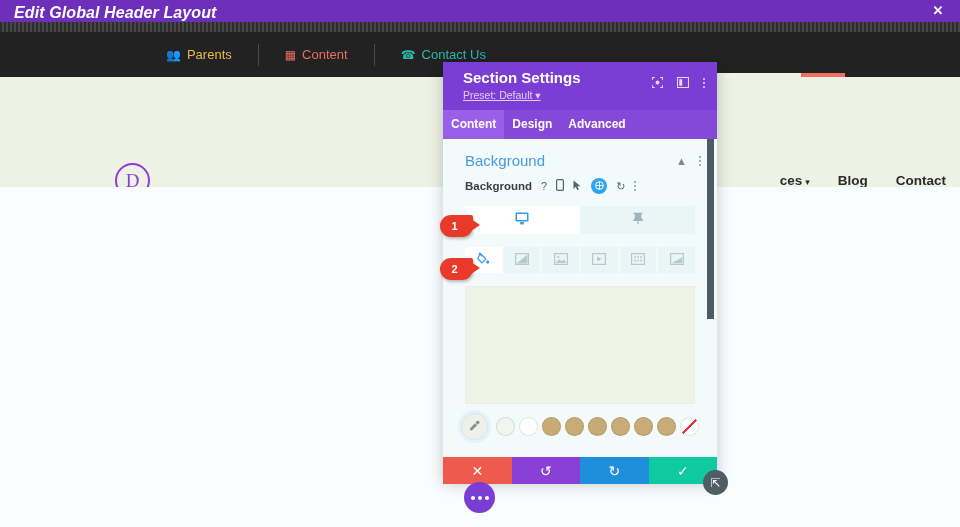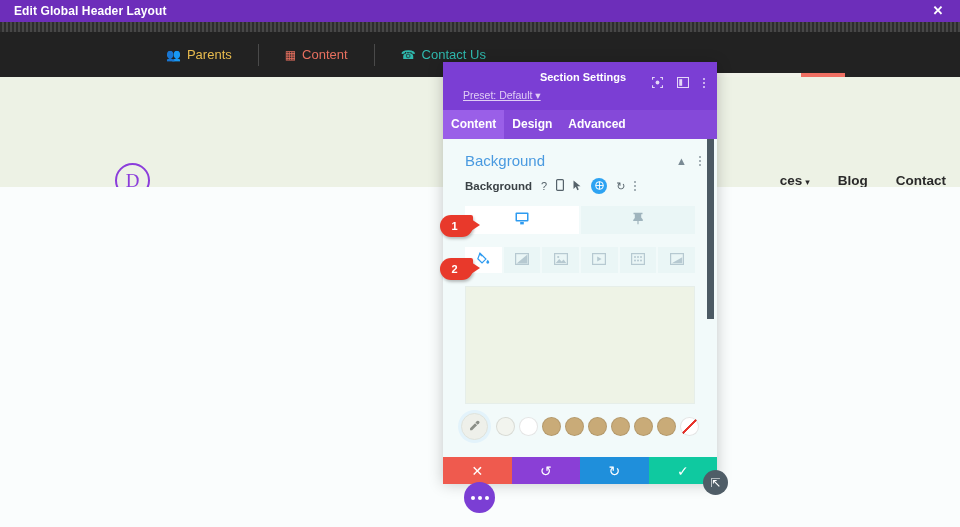--- a/index.html
+++ b/index.html
@@ -11,21 +11,21 @@
   }
   #app { position: relative; width: 960px; height: 527px; overflow: hidden; }
 
   
   .titlebar {
     position: absolute; left: 0; top: 0; width: 960px; height: 22px;
     background: #6d2eba; color: #fff;
   }
   .titlebar-text {
     position: absolute; left: 14px; top: 4px;
-    font-size: 12px; font-weight: bold; letter-spacing: .1px; color:#ffffff;
+    font-size: 16px; font-weight: bold; letter-spacing: .1px; color:#ffffff;font-style:italic;
   }
   .titlebar-close {
     position: absolute; right: 14px; top: 3px;
     width: 16px; height: 16px; color: #fff; font-size: 13px; font-weight: bold;
     line-height: 16px; text-align: center; cursor: pointer;
   }
 
   
   .strip {
     position: absolute; left: 0; top: 22px; width: 960px; height: 10px;
@@ -101,21 +101,21 @@
   .modal {
     position: absolute; left: 443px; top: 62px; width: 274px; height: 420px;
     background: #f2fafa; box-shadow: 0 2px 14px rgba(0,0,0,.22);
     overflow: hidden;
   }
   .modal-head {
     position: relative; height: 48px; background: #7b3ed4;
     padding: 7px 14px 0 20px;
   }
   .modal-title {
-    font-size: 11px; font-weight: bold; color: #fff; line-height: 17px; text-align: center;
+    font-size: 15px; font-weight: bold; color: #fff; line-height: 17px;
   }
   .modal-preset {
     font-size: 10.5px; color: #e0cdf5; margin-top: 3px; text-decoration: underline;
   }
   .modal-head-icons {
     position: absolute; right: 12px; top: 12px;
     display: flex; align-items: center; gap: 14px;
   }
   .mh-ico { color: #e5d7f7; cursor: pointer; display:block; }
   .mh-dots { display:flex; flex-direction:column; gap:2px; align-items:center; cursor:pointer;}

